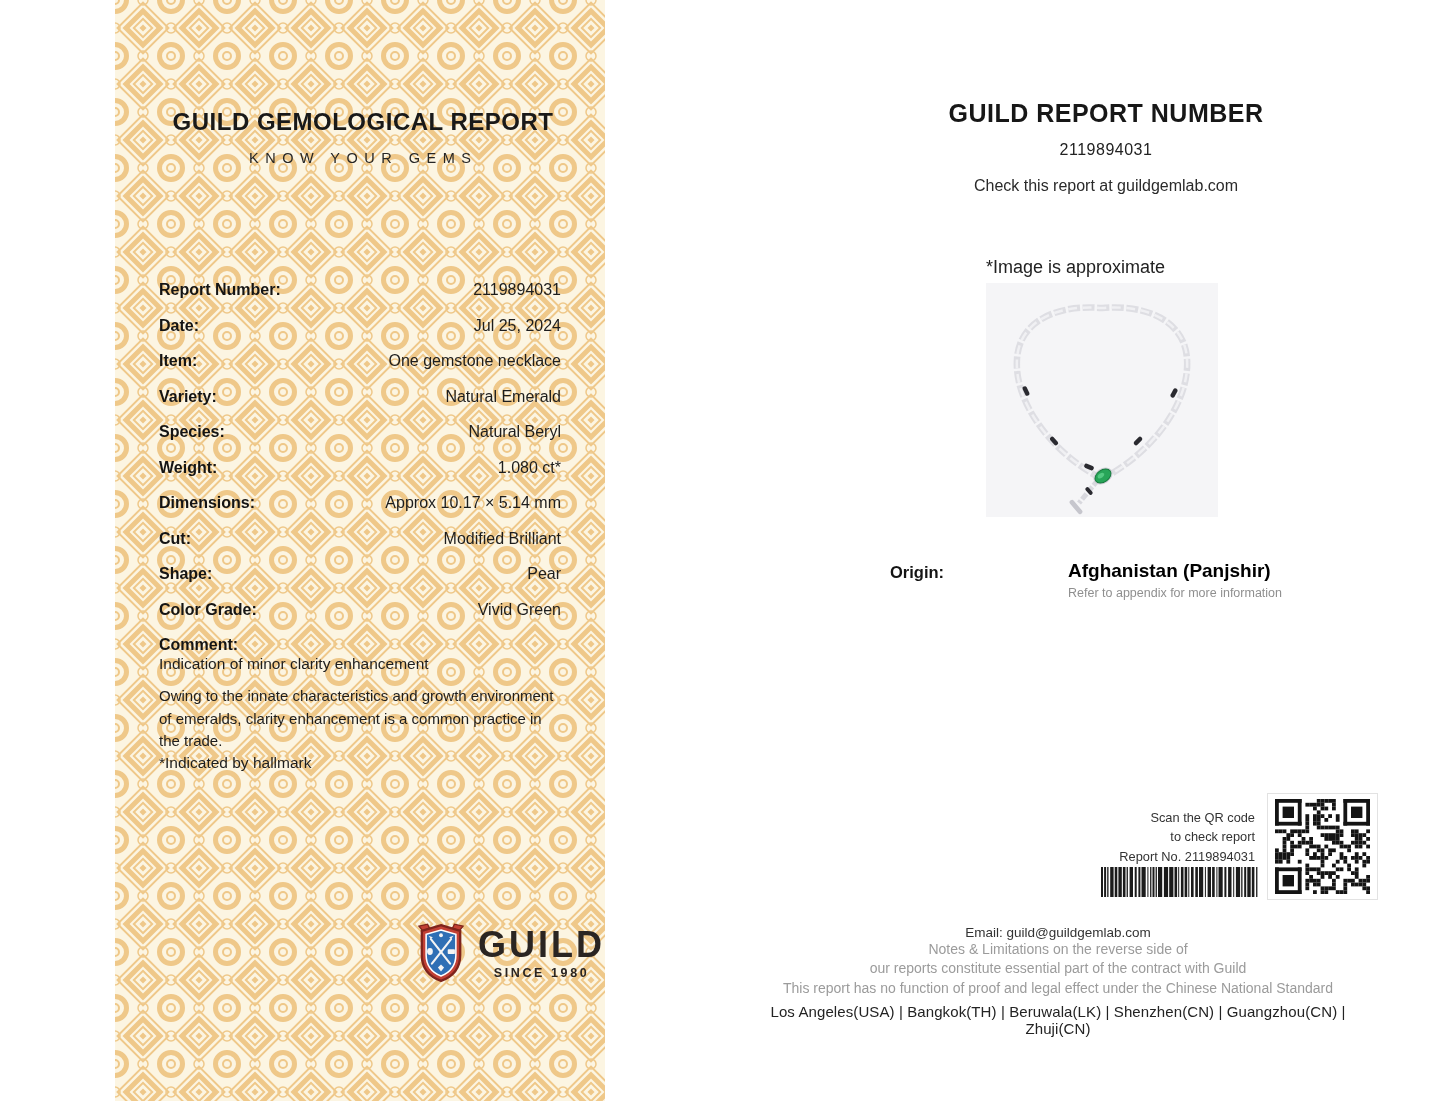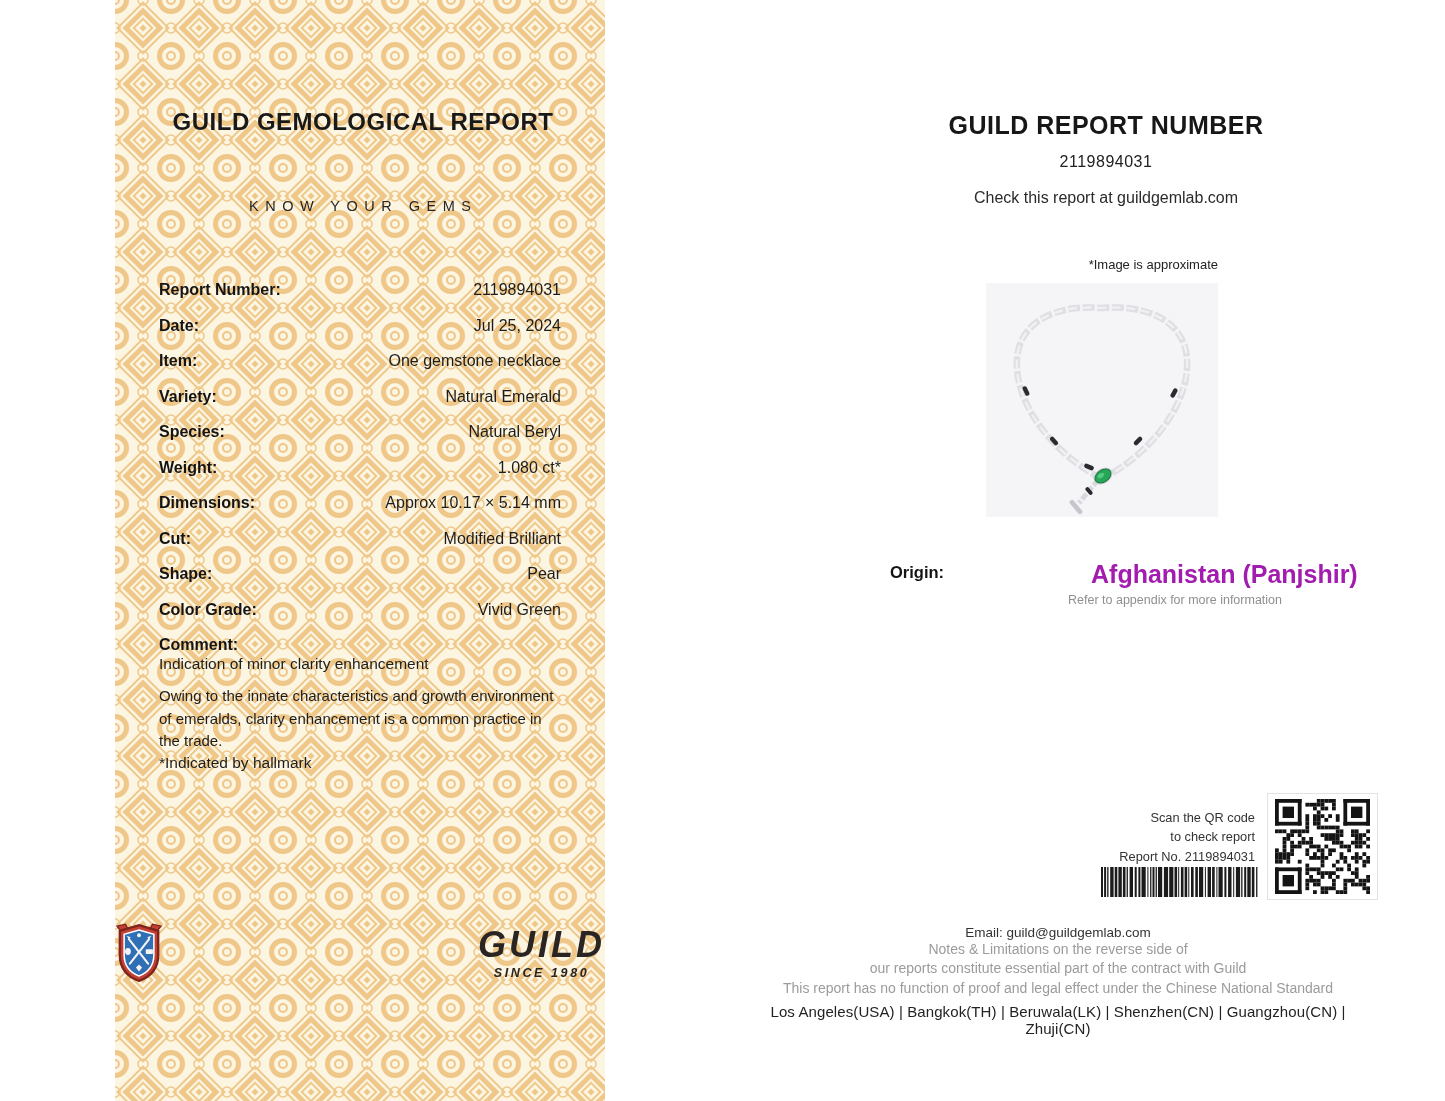--- a/index.html
+++ b/index.html
@@ -21,58 +21,58 @@
   .card-content { position: absolute; inset: 0; }
 
   .report-title {
     position: absolute; top: 108px; left: 0; width: 100%;
     text-align: center; font-size: 24px; font-weight: 700;
     letter-spacing: 0.5px; color: #191919; padding-left: 6px;
   }
   .report-subtitle {
     position: absolute; top: 150px; left: 0; width: 100%;
     text-align: center; font-size: 14.5px; font-weight: 400;
-    letter-spacing: 6.5px; color: #262626; text-indent: 6.5px; margin-top: 48px;
+    letter-spacing: 6.5px; color: #262626; text-indent: 6.5px;
   }
 
   .fields-block { position: absolute; top: 281px; left: 44px; width: 402px; }
   .field-row { display: flex; justify-content: space-between; align-items: flex-start; height: 35.55px; }
   .field-label { font-weight: 700; font-size: 16px; color: #141414; }
   .field-value { font-size: 16px; color: #1d1d1d; text-align: right; }
 
   .comment-label { font-weight: 700; font-size: 16px; color: #141414; }
   .comment-text { font-size: 15.5px; color: #1d1d1d; line-height: 19px; }
   .note-par { font-size: 15px; color: #1d1d1d; margin-top: 12px; line-height: 22.2px; }
   .note-hallmark { font-size: 15.5px; color: #1d1d1d; line-height: 22.2px; }
 
   .logo-row {
     position: absolute; top: 922px; left: 0; width: 100%;
-    display: flex; justify-content: space-between; align-items: center; gap: 13px; font-style: italic;
+    display: flex; justify-content: flex-end; align-items: center; gap: 13px;
   }
   .logo-text { display: flex; flex-direction: column; align-items: center; }
   .logo-name { font-size: 36px; font-weight: 700; letter-spacing: 3px; color: #2a2522; line-height: 36px; }
   .logo-tagline { font-size: 12.5px; font-weight: 700; letter-spacing: 2.6px; color: #2a2522; margin-top: 3px; }
 
   
-  .rp-header { position: absolute; left: 870px; top: 111px; width: 472px; text-align: center; }
+  .rp-header { position: absolute; left: 870px; top: 99px; width: 472px; text-align: center; }
   .rp-title { font-size: 25px; font-weight: 700; letter-spacing: 0.5px; color: #171717; }
   .rp-number { font-size: 16px; color: #222222; margin-top: 13px; letter-spacing: 0.5px; }
   .rp-check { font-size: 16px; color: #2a2a2a; margin-top: 18px; }
 
   .image-caption {
     position: absolute; left: 986px; top: 257px; width: 232px;
-    text-align: right; font-size: 13px; color: #222222;
+    text-align: left; font-size: 18px; color: #222222;
   }
   .gem-image {
     position: absolute; left: 986px; top: 283px; width: 232px; height: 234px;
   }
 
   .origin-label { position: absolute; left: 890px; top: 563px; font-size: 16.5px; font-weight: 700; color: #141414; }
   .origin-value-block { position: absolute; left: 1068px; top: 560px; width: 310px; }
-  .origin-value { font-size: 25px; font-weight: 700; color: #a21caf; margin-left: 23px; }
+  .origin-value { font-size: 19px; font-weight: 700; color: #000000; }
   .origin-note { font-size: 12.5px; color: #8f8f8f; margin-top: 4px; }
 
   .qr-text {
     position: absolute; right: 190px; top: 808px; width: 260px;
     text-align: right; font-size: 12.8px; color: #333333; line-height: 19.3px;
   }
   .barcode { position: absolute; left: 1101px; top: 867px; width: 159px; height: 30px; }
   .qr-box {
     position: absolute; left: 1267px; top: 793px; width: 111px; height: 107px;
     background: #ffffff; border: 1px solid #e2e2e2; display: flex;

